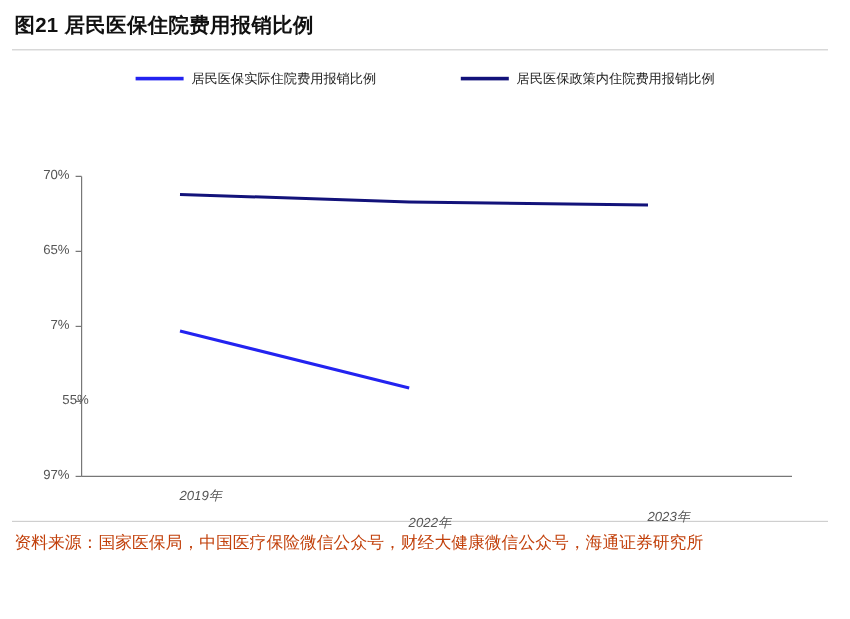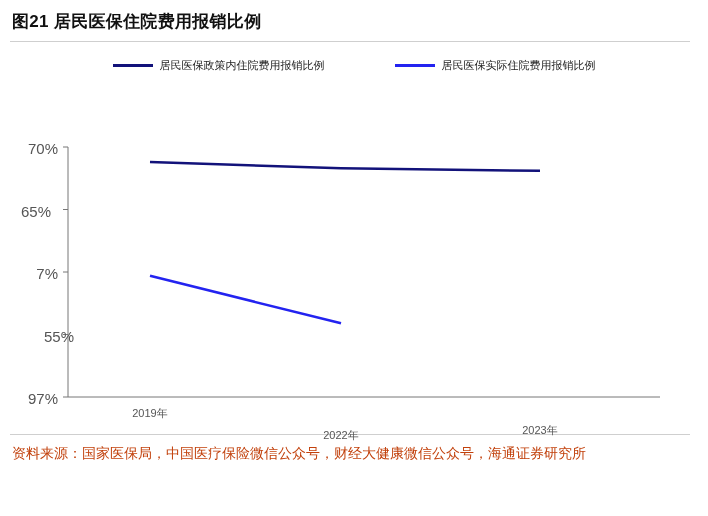--- a/index.html
+++ b/index.html
@@ -68,32 +68,33 @@
   .plot-wrap {
     position: absolute;
     left: 0;
     top: 0;
     width: 688px;
     height: 392px;
   }
   .ytick {
     position: absolute;
     font-family: "Liberation Sans", sans-serif;
-    font-size: 15px;
+    font-size: 11px;
     color: #555555;
     text-align: right;
     width: 44px;
   }
   .xtick {
     position: absolute;
     font-family: "Liberation Sans", sans-serif;
     font-size: 11px;
     color: #555555;
-    text-align: center;
+    text-align: right;
     width: 70px;
+    font-style: italic;
   }
   .source {
     font-family: "Liberation Serif", serif;
     font-size: 14px;
     line-height: 1.55;
     color: #c2410c;
     padding: 8px 2px 0 2px;
   }
   svg.plot {
     position: absolute;
@@ -106,26 +107,26 @@
 
 <div class="page">
 
   <div class="fig-title">图21 居民医保住院费用报销比例</div>
   <div class="rule"></div>
 
   <div class="chart-area">
 
     <div class="legend">
       <div class="legend-item">
+        <span class="legend-swatch" style="background:#2323f0"></span>
+        <span class="legend-label">居民医保实际住院费用报销比例</span>
+      </div>
+      <div class="legend-item">
         <span class="legend-swatch" style="background:#12127a"></span>
         <span class="legend-label">居民医保政策内住院费用报销比例</span>
-      </div>
-      <div class="legend-item">
-        <span class="legend-swatch" style="background:#2323f0"></span>
-        <span class="legend-label">居民医保实际住院费用报销比例</span>
       </div>
     </div>
 
     <div class="plot-wrap">
 
       <svg class="plot" width="688" height="392">
 
         <line x1="58" y1="105" x2="58" y2="355" stroke="#777777" stroke-width="1"></line>
         <line x1="58" y1="355" x2="650" y2="355" stroke="#777777" stroke-width="1"></line>
 
@@ -136,21 +137,21 @@
         <line x1="53" y1="105" x2="58" y2="105" stroke="#777777" stroke-width="1"></line>
 
         <polyline points="140,120 331,126.3 530,128.8" fill="none" stroke="#12127a" stroke-width="2.5"></polyline>
 
         <polyline points="140,233.8 331,281.3" fill="none" stroke="#2323f0" stroke-width="2.5"></polyline>
       </svg>
 
       <div class="ytick" style="left:4px; top:348px;">97%</div>
       <div class="ytick" style="left:20px; top:285.5px;">55%</div>
       <div class="ytick" style="left:4px; top:223px;">7%</div>
-      <div class="ytick" style="left:4px; top:160.5px;text-align:center;">65%</div>
+      <div class="ytick" style="left:4px; top:160.5px;">65%</div>
       <div class="ytick" style="left:4px; top:98px;">70%</div>
 
       <div class="xtick" style="left:105px; top:364px;">2019年</div>
       <div class="xtick" style="left:296px; top:364px;margin-top:22px;">2022年</div>
       <div class="xtick" style="left:495px; top:381px;">2023年</div>
 
     </div>
   </div>
 
   <div class="rule"></div>

